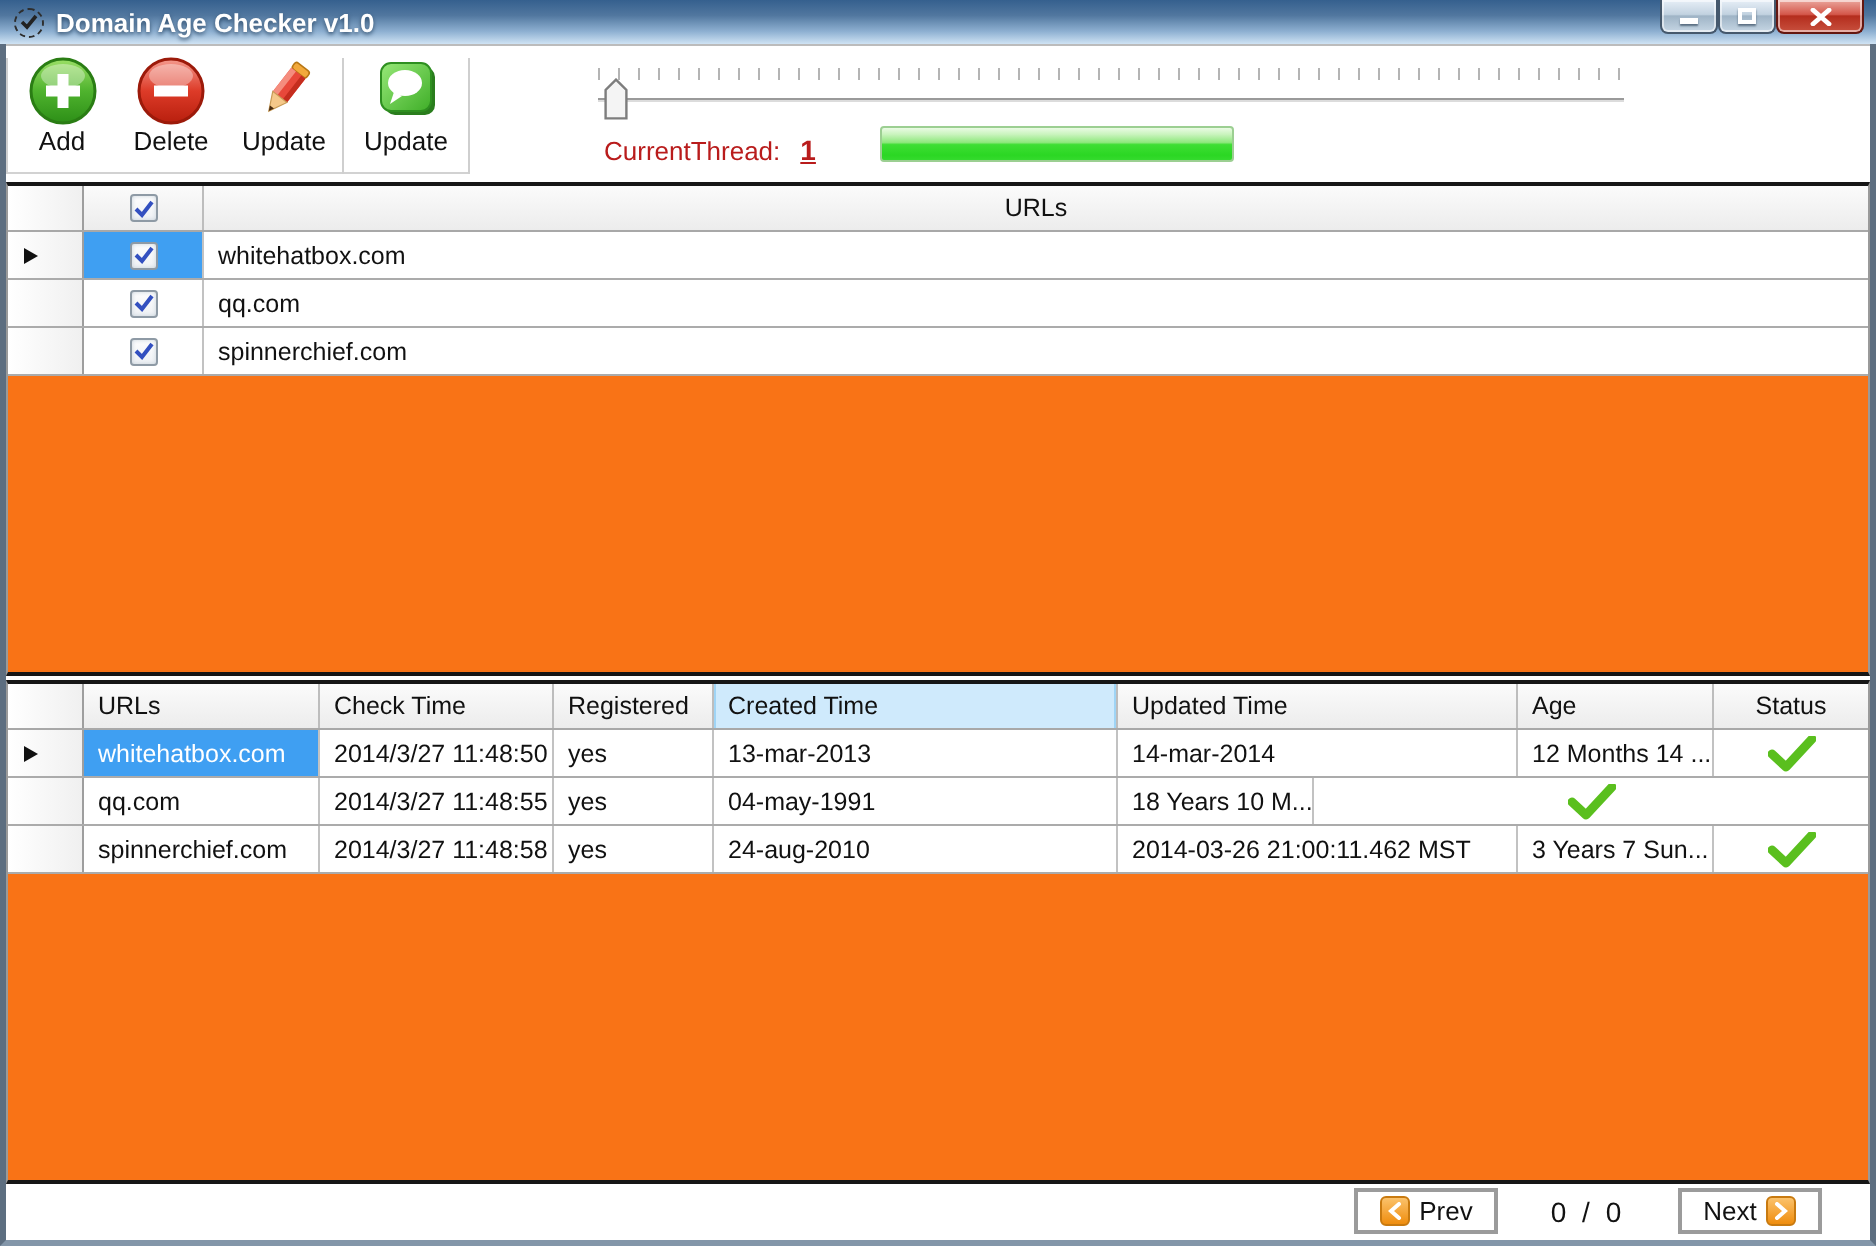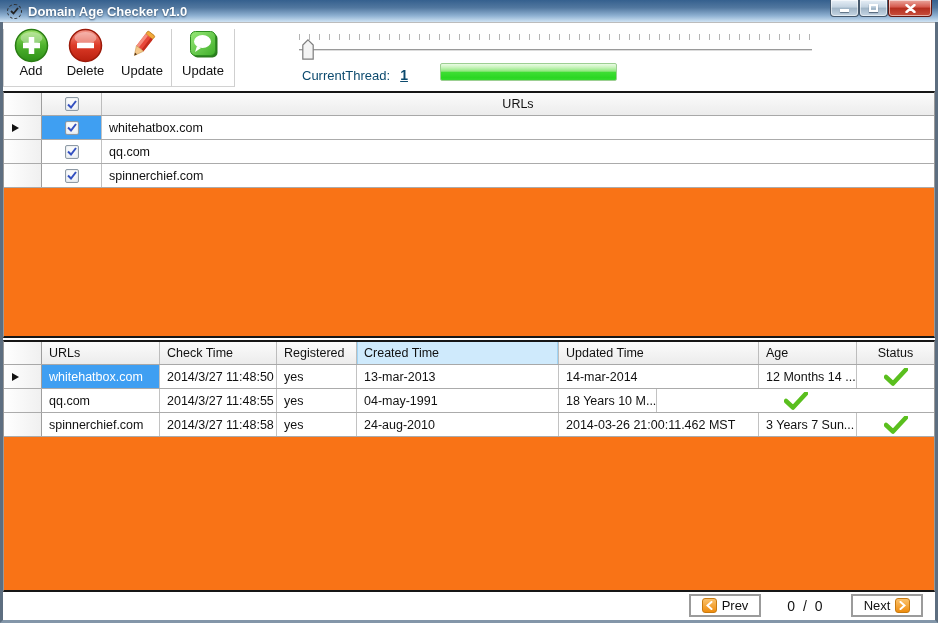--- a/index.html
+++ b/index.html
@@ -46,21 +46,21 @@
     cursor:pointer; }
   .tb-btn .ic{ width:36px; height:36px; display:flex; align-items:center; justify-content:center; }
   .tb-btn .lbl{ font-size:13px; color:#111; margin-top:0; }
   .w54{width:54px}.w55{width:55px}.w58{width:58px}.w62{width:62px}
   .tb-sep{ width:1px; height:58px; background:#cfcfcf; margin-top:2px; }
   .slider-ticks{ position:absolute; left:296px; top:11px; width:513px; height:6px;
     background:repeating-linear-gradient(to right,#b4b4b4 0 1px,transparent 1px 10px); }
   .slider-track{ position:absolute; left:296px; top:26px; width:513px; height:3px;
     background:#dcdcdc; border-top:1px solid #9a9a9a; border-bottom:1px solid #fff; }
   .slider-thumb{ position:absolute; left:299px; top:16px; width:12px; height:21px; cursor:pointer; }
-  .ct{ position:absolute; left:299px; top:44px; font-size:13px; color:#0c4a6e; }
+  .ct{ position:absolute; left:299px; top:44px; font-size:13px; color:#b91c1c; }
   .ct .val{ font-weight:bold; text-decoration:underline; margin-left:10px; font-size:14px; }
   .progress{ position:absolute; left:437px; top:40px; width:177px; height:18px;
     border:1px solid #9ccf92; border-radius:2px;
     background:linear-gradient(180deg,#eafbe4 0%,#c9f4bd 20%,#8fe87e 45%,#3ede34 52%,#2bd723 85%,#35da2e 100%); }
   
   .grid{ border-top:2px solid #161616; border-bottom:2px solid #161616;
     border-left:1px solid #9a9a9a; border-right:1px solid #9a9a9a; background:#f97316; overflow:hidden; }
   .grid1{ height:247px; }
   .grid2{ height:252px; margin-top:2px; }
   .g-hrow{ display:flex; height:23px; background:linear-gradient(180deg,#fbfbfb,#ececec);
@@ -79,21 +79,21 @@
   .hdr-center{ justify-content:center; }
   .hl-created{ background:#cfeafc; box-shadow:inset 1px 0 0 #9fd4f5, inset -1px 0 0 #9fd4f5; }
   .sel-blue{ background:#3f9ff2 !important; color:#fff !important; }
   .row-arrow{ width:0; height:0; border-left:7px solid #111; border-top:4.5px solid transparent;
     border-bottom:4.5px solid transparent; }
   .checkbox{ width:14px; height:14px; border:1px solid #8e9aa5; border-radius:2px;
     background:linear-gradient(180deg,#fdfdfd,#eef1f4); display:flex; align-items:center; justify-content:center;
     box-shadow:inset 0 0 2px #c8d2da; cursor:pointer; }
   
   .bottombar{ flex:1; position:relative; background:#fff; }
-  .pag{ position:absolute; right:12px; top:2px; display:flex; align-items:center; height:23px; }
+  .pag{ position:absolute; right:24px; top:2px; display:flex; align-items:center; height:23px; }
   .pag-btn{ width:72px; height:23px; background:#fff; border:2px solid #9b9b9b;
     display:flex; align-items:center; justify-content:center; gap:5px; font-size:13px; color:#111; cursor:pointer; }
   .pag-nums{ width:90px; text-align:center; font-size:14px; color:#111; letter-spacing:2px; }
   .oicon{ width:15px; height:15px; border-radius:3px; border:1px solid #c87a10;
     background:linear-gradient(180deg,#fbc26b,#ef8d0e); display:flex; align-items:center; justify-content:center; }
 </style>
 </head>
 <body>
 
 <div class="window">

